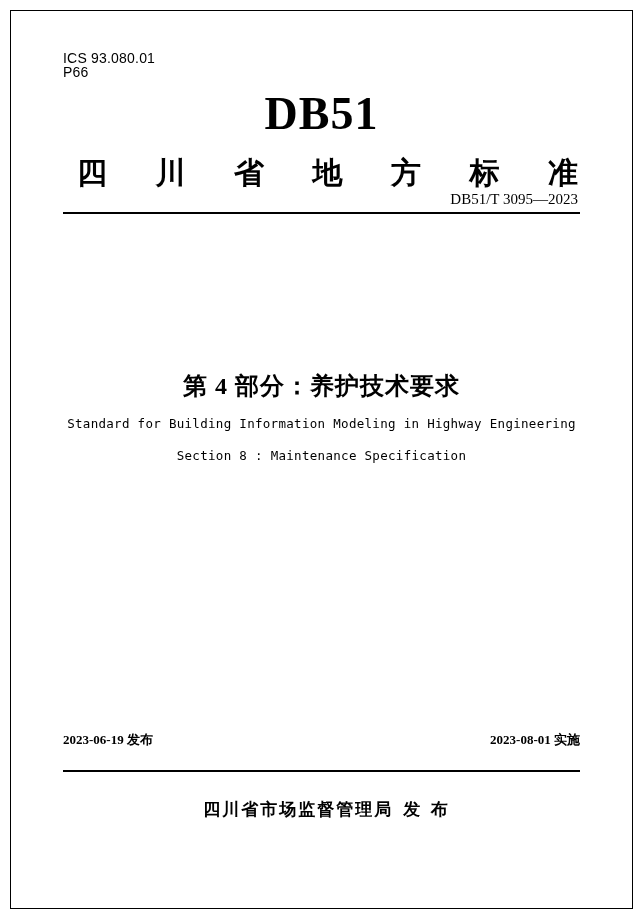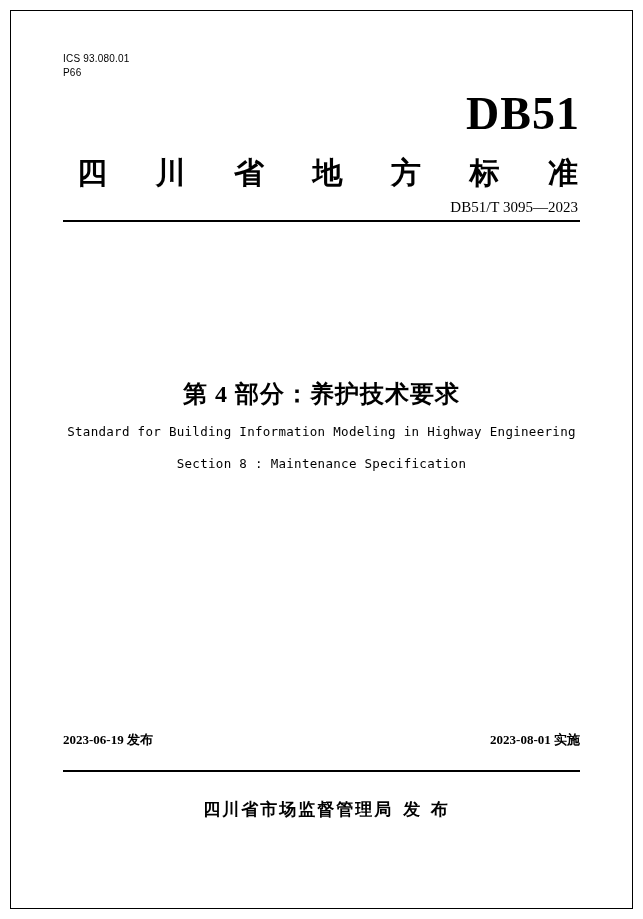--- a/index.html
+++ b/index.html
@@ -30,30 +30,30 @@
     box-sizing: border-box;
   }
   .content {
     position: absolute;
     left: 63px;
     top: 52px;
     width: 517px;
   }
   .ics-block {
     font-family: "Liberation Sans", sans-serif;
-    font-size: 10px;
+    font-size: 14px;
     line-height: 13px;
     color: #000;
     letter-spacing: 0.2px;
   }
   .ics-line2 {
     margin-top: 1px;
   }
   .db-title {
-    text-align: right;
+    text-align: center;
     font-family: "Liberation Serif", serif;
     font-weight: bold;
     font-size: 46px;
     line-height: 50px;
     letter-spacing: 1px;
     color: #000;
     margin-top: 10px;
   }
   .std-name {
     margin-top: 16px;
@@ -64,21 +64,20 @@
     color: #000;
     display: flex;
     justify-content: space-between;
     padding: 0 2px 0 14px;
     box-sizing: border-box;
   }
   .std-name span {
     display: inline-block;
   }
   .std-code {
-    margin-top: 8px;
     text-align: right;
     font-family: "Liberation Serif", serif;
     font-size: 15px;
     color: #000;
     padding-right: 2px;
   }
   .rule-thick {
     margin-top: 4px;
     border-top: 2px solid #000;
     height: 0;

